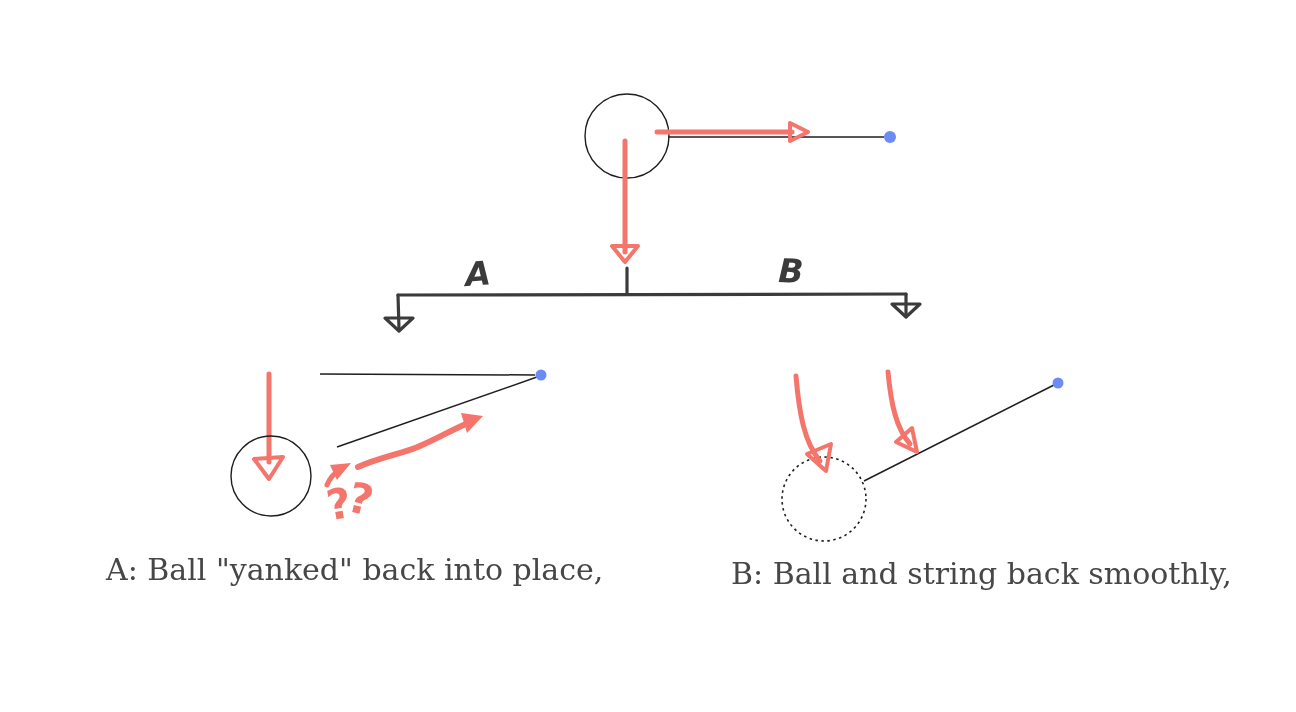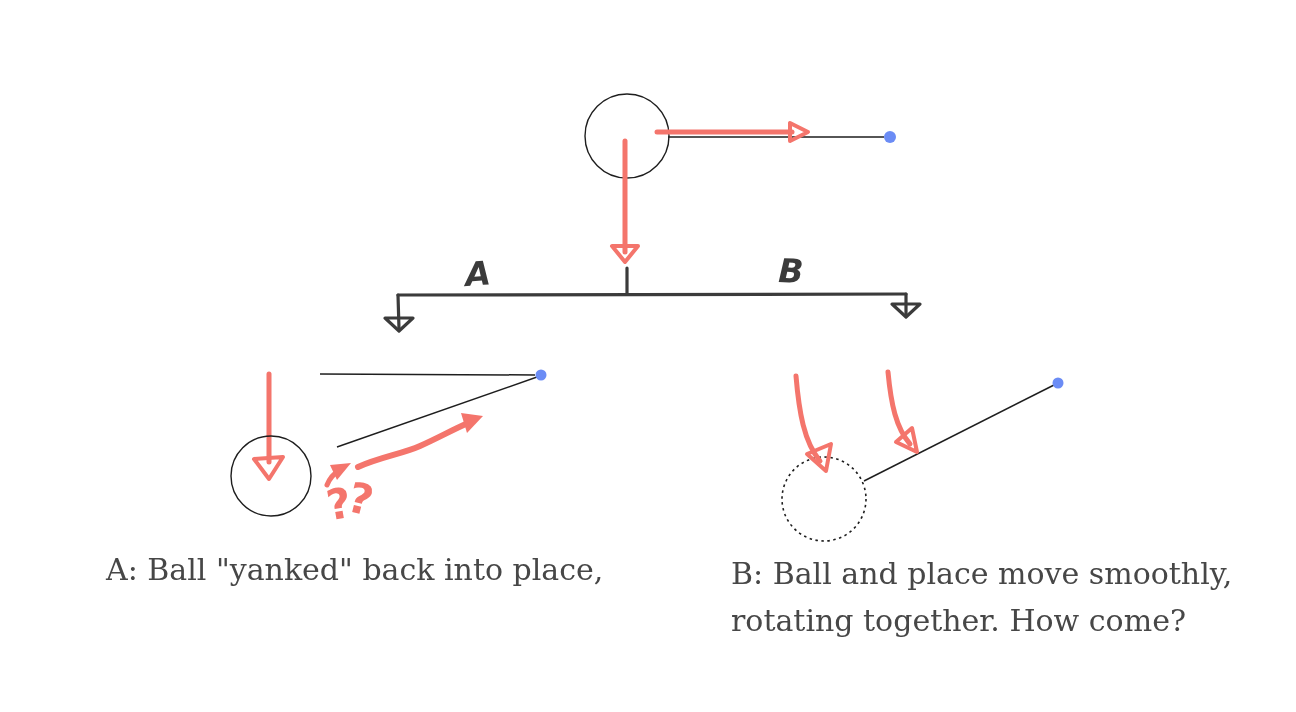--- a/index.html
+++ b/index.html
@@ -89,17 +89,16 @@
       <path class="red-stroke" d="M 888,372 C 891,404 896,428 910,444"></path>
       <path class="red-head" d="M 896,442 L 912,428 L 917,452 Z"></path>
     </g>
   </svg>
 
   <div class="caption caption-a">
     <div>A: Ball "yanked" back into place,</div>
   </div>
 
   <div class="caption caption-b">
-    <div>B: Ball and place move smoothly,</div>
-    <div>rotating together. How come?</div>
+    <div>B: Ball and string back smoothly,</div>
   </div>
 
 </div>
 
 </body></html>

